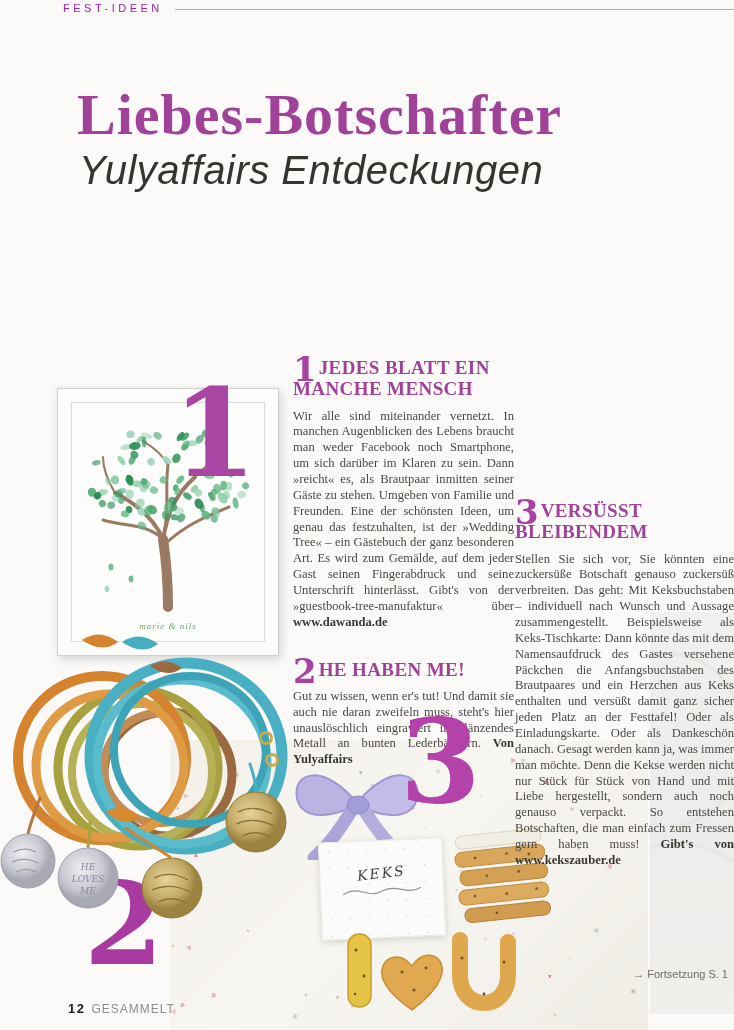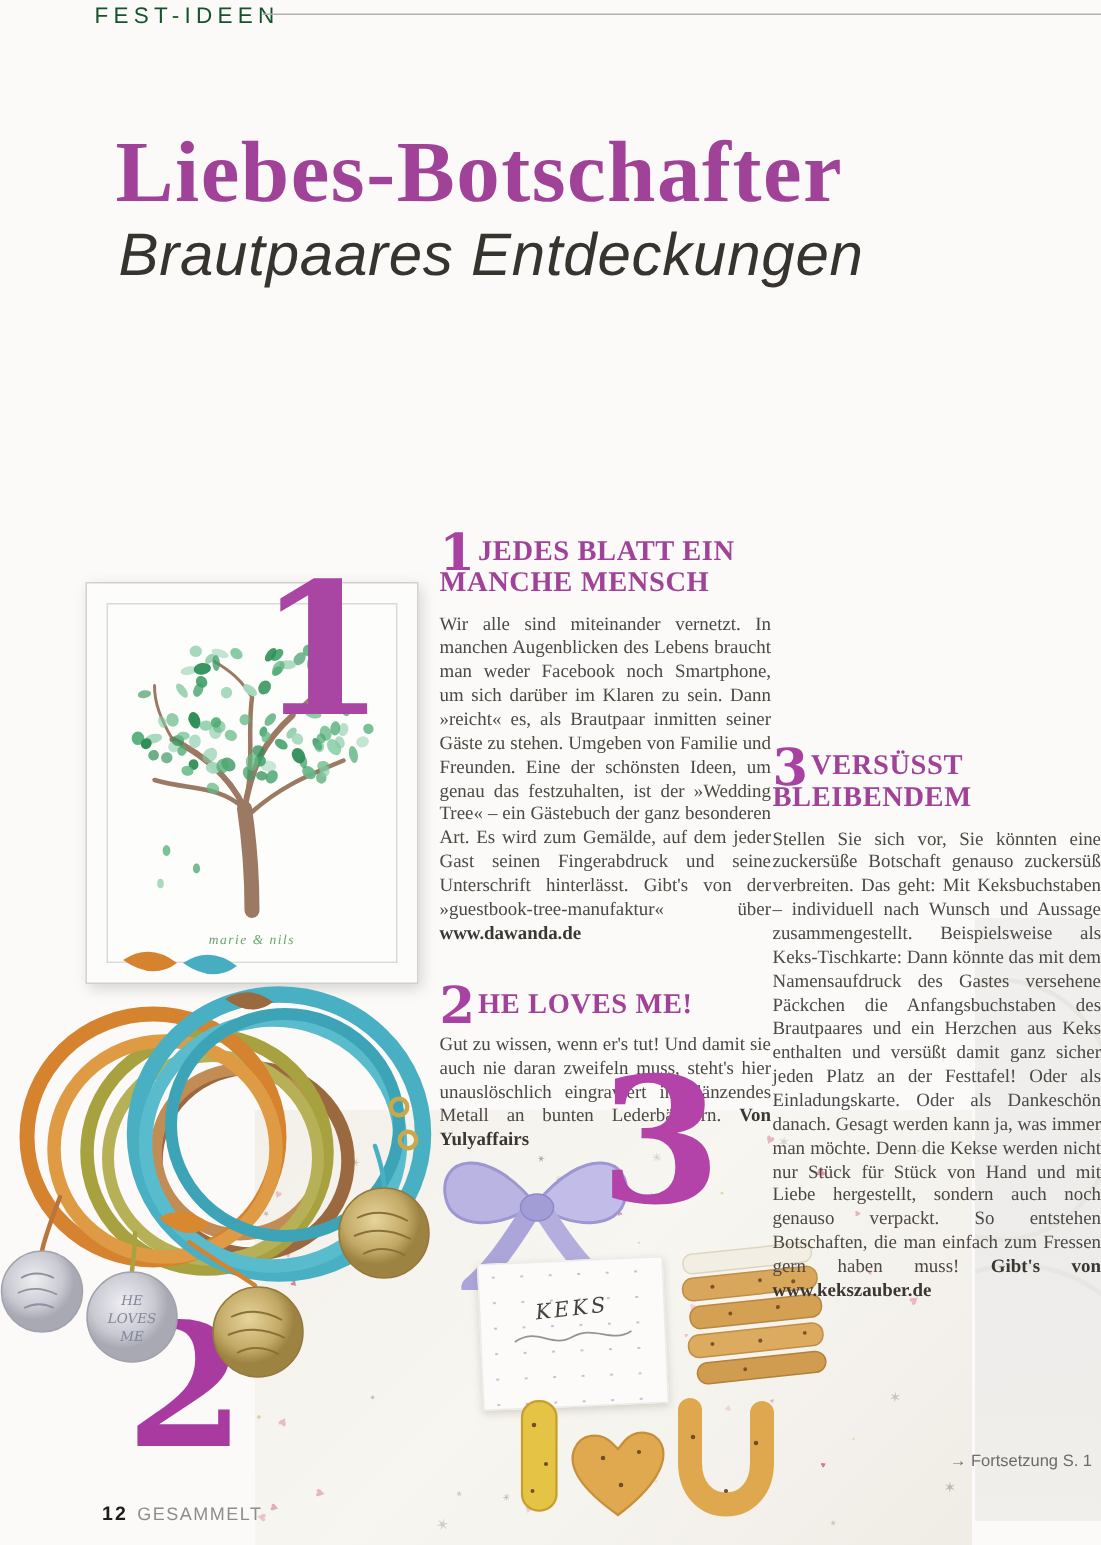--- a/index.html
+++ b/index.html
@@ -1,21 +1,21 @@
 <!DOCTYPE html>
 <html style="--accent: #a04398;"><head>
 <meta charset="utf-8">
 <style>
   html,body{margin:0;padding:0;background:#e8e8e6;}
   .page{position:relative;width:734px;height:1030px;background:#fbfaf8;overflow:hidden;
         font-family:"Liberation Serif",serif;}
 
   
   .kicker{position:absolute;left:63px;top:2px;font-family:"Liberation Sans",sans-serif;
-          font-size:15px;letter-spacing:3.5px;color:#14532d;}
+          font-size:11px;letter-spacing:3.5px;color:#a21caf;}
   .kicker-rule{position:absolute;left:175px;top:9px;width:559px;height:1px;background:#b3b1ac;}
 
   
   .title{position:absolute;left:77px;top:86px;margin:0;font-family:"Liberation Serif",serif;
          font-weight:bold;font-size:58px;line-height:1;letter-spacing:1px;color:var(--accent,#a04398);}
   .subtitle{position:absolute;left:79px;top:150px;margin:0;font-family:"Liberation Sans",sans-serif;
             font-style:italic;font-weight:normal;font-size:40px;line-height:1;color:#37332f;letter-spacing:0.5px;}
   .intro{position:absolute;left:76px;top:222px;width:447px;margin:0;font-size:16.5px;line-height:1.33;
          color:#59554e;letter-spacing:0.3px;}
 
@@ -81,21 +81,21 @@
 </style>
 </head>
 <body>
 
 <div class="page">
 
   <span class="kicker">FEST-IDEEN</span>
   <div class="kicker-rule"></div>
 
   <h1 class="title">Liebes-Botschafter</h1>
-  <h2 class="subtitle">Brautpaares Entdeckungen</h2>
+  <h2 class="subtitle">Yulyaffairs Entdeckungen</h2>
 
   <div class="tree-photo">
     <div class="tree-mat">
       <svg width="190" height="205" viewBox="0 0 190 205">
         <g stroke="#9b7963" fill="none" stroke-linecap="round">
           <path d="M95,200 C95,172 93,152 90,132" stroke-width="10"></path>
           <path d="M90,132 C80,110 62,96 42,86" stroke-width="4"></path>
           <path d="M90,132 C95,105 102,88 122,70" stroke-width="4"></path>
           <path d="M90,132 C72,116 54,120 30,113" stroke-width="3"></path>
           <path d="M91,138 C112,118 132,110 156,100" stroke-width="3"></path>
@@ -205,21 +205,21 @@
   </div>
 
   <div class="numeral numeral-1">1</div>
   <div class="numeral numeral-2">2</div>
   <div class="numeral numeral-3">3</div>
 
   <section class="col col-mid">
     <h3 class="sec-head"><span class="head-num">1</span><span>JEDES BLATT EIN</span><br><span>MANCHE MENSCH</span></h3>
     <p class="body"><span>Wir alle sind miteinander vernetzt. In manchen Augenblicken des Lebens braucht man weder Facebook noch Smartphone, um sich darüber im Klaren zu sein. Dann »reicht« es, als Brautpaar inmitten seiner Gäste zu stehen. Umgeben von Familie und Freunden. Eine der schönsten Ideen, um genau das festzuhalten, ist der »Wedding Tree« – ein Gästebuch der ganz besonderen Art. Es wird zum Gemälde, auf dem jeder Gast seinen Fingerabdruck und seine Unterschrift hinterlässt. Gibt's von der »guestbook-tree-manufaktur« über </span><b>www.dawanda.de</b></p>
     <div class="gap"></div>
-    <h3 class="sec-head"><span class="head-num">2</span><span>HE LOVES ME!</span></h3>
+    <h3 class="sec-head"><span class="head-num">2</span><span>HE HABEN ME!</span></h3>
     <p class="body"><span>Gut zu wissen, wenn er's tut! Und damit sie auch nie daran zweifeln muss, steht's hier unauslöschlich eingraviert in glänzendes Metall an bunten Lederbändern. </span><b>Von Yulyaffairs</b></p>
   </section>
 
   <section class="col col-right">
     <h3 class="sec-head"><span class="head-num">3</span><span>VERSÜSST</span><br><span>BLEIBENDEM</span></h3>
     <p class="body"><span>Stellen Sie sich vor, Sie könnten eine zuckersüße Botschaft genauso zuckersüß verbreiten. Das geht: Mit Keksbuchstaben – individuell nach Wunsch und Aussage zusammengestellt. Beispielsweise als Keks-Tischkarte: Dann könnte das mit dem Namensaufdruck des Gastes versehene Päckchen die Anfangsbuchstaben des Brautpaares und ein Herzchen aus Keks enthalten und versüßt damit ganz sicher jeden Platz an der Festtafel! Oder als Einladungskarte. Oder als Dankeschön danach. Gesagt werden kann ja, was immer man möchte. Denn die Kekse werden nicht nur Stück für Stück von Hand und mit Liebe hergestellt, sondern auch noch genauso verpackt. So entstehen Botschaften, die man einfach zum Fressen gern haben muss! </span><b>Gibt's von www.kekszauber.de</b></p>
   </section>
 
   <svg class="bracelets" width="312" height="330" viewBox="0 0 312 330">
     <defs>

